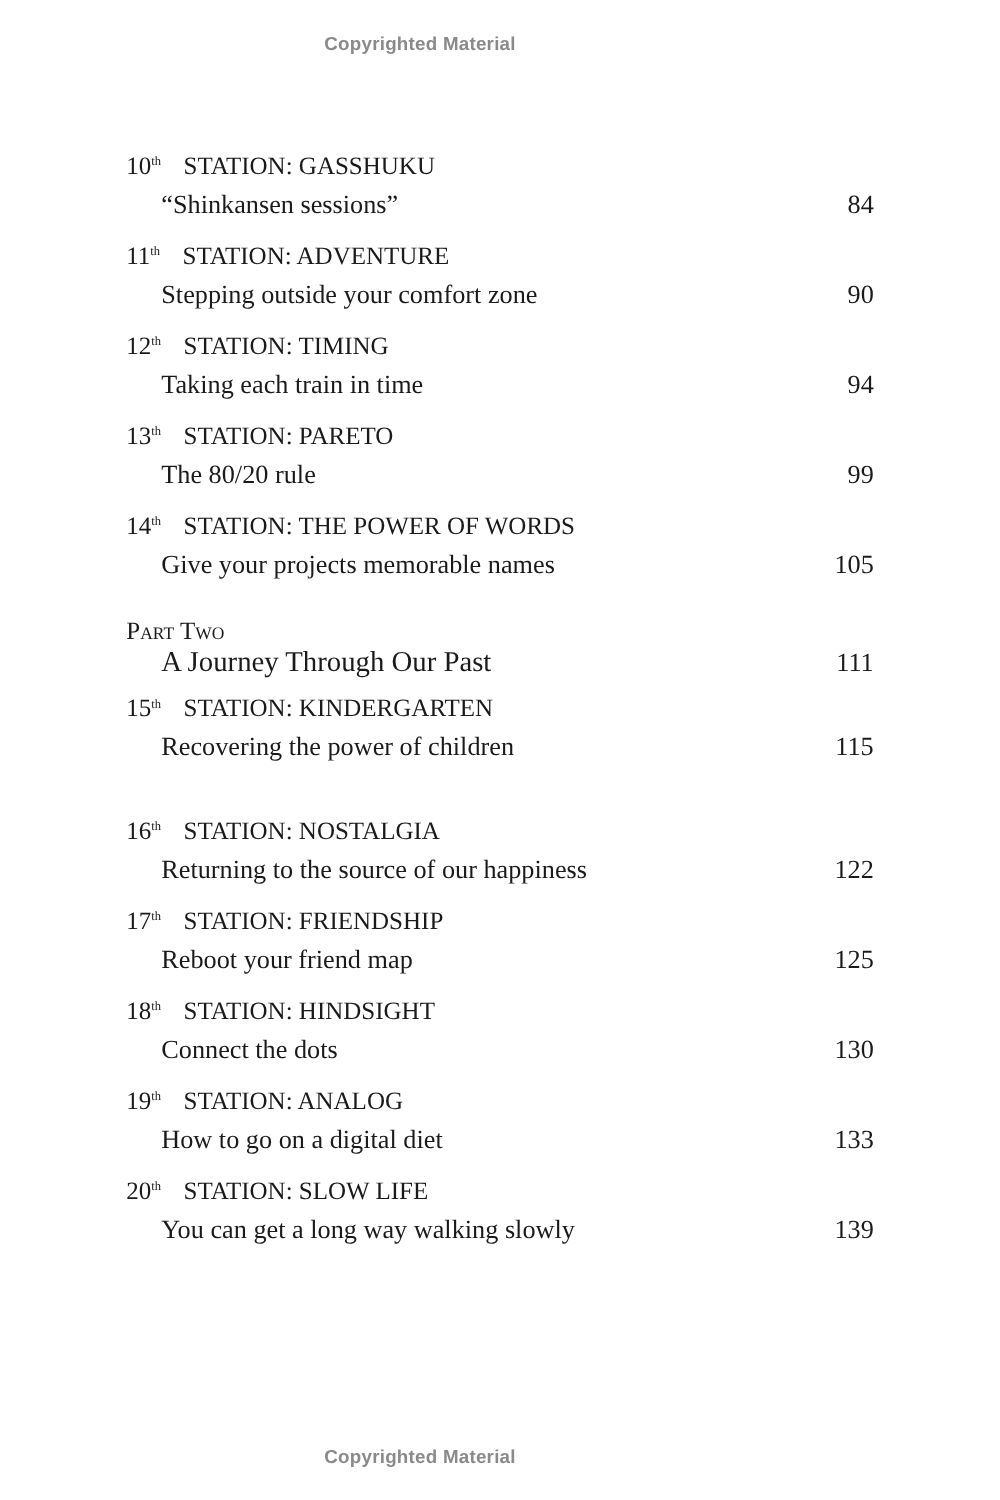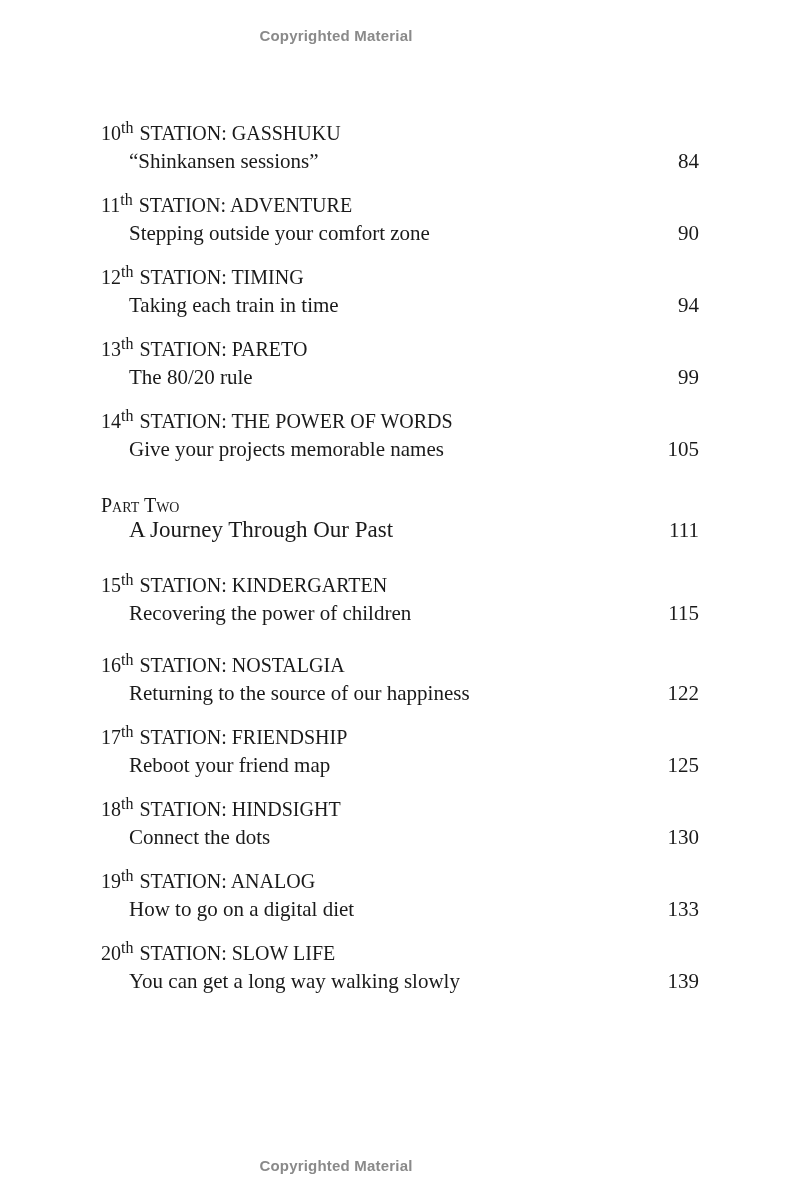--- a/index.html
+++ b/index.html
@@ -2,21 +2,21 @@
 <html><head>
   <meta charset="utf-8">
   <style>
     html, body { margin: 0; padding: 0; background: #ffffff; }
     body { width: 800px; height: 1200px; position: relative; overflow: hidden; font-family: "Liberation Serif", "DejaVu Serif", serif; color: #1a1a1a; }
     .watermark { position: absolute; left: 0; width: 672px; text-align: center; font-family: "Liberation Sans", "DejaVu Sans", sans-serif; font-weight: bold; font-size: 15px; color: #8a8a8a; letter-spacing: 0.2px; }
     .wm-top { top: 27px; }
     .wm-bottom { top: 1157px; }
     .entry { position: absolute; left: 101px; width: 598px; }
     .station { font-size: 20px; line-height: 26px; white-space: nowrap; }
-    .station sup { font-size: 16px; vertical-align: 0; position: relative; top: -7px; margin-right: 1px; }
+    .station sup { font-size: 10px; vertical-align: 0; position: relative; top: -7px; margin-right: 13px; }
     .row { display: flex; justify-content: space-between; align-items: baseline; font-size: 21px; line-height: 26px; white-space: nowrap; margin-left: 28px; }
     .page { text-align: center; }
     .part-label { font-size: 20px; line-height: 24px; font-variant: small-caps; }
     .part-title { font-size: 23px; font-weight: normal; }
   </style>
 </head>
 <body>
 
 <div class="watermark wm-top">Copyrighted Material</div>
 
@@ -63,21 +63,21 @@
   </div>
 
   <div class="entry" style="top:493px">
     <div class="part-label">Part Two</div>
     <div class="row">
         <span class="part-title">A Journey Through Our Past</span>
         <span class="page">111</span>
       </div>
   </div>
 
-  <div class="entry" style="top:572px">
+  <div class="entry" style="top:554px">
     <div class="station"><span>15</span><sup>th</sup> <span>STATION: KINDERGARTEN</span></div>
     <div class="row">
         <span>Recovering the power of children</span>
         <span class="page">115</span>
       </div>
   </div>
 
   <div class="entry" style="top:652px">
     <div class="station"><span>16</span><sup>th</sup> <span>STATION: NOSTALGIA</span></div>
     <div class="row">

